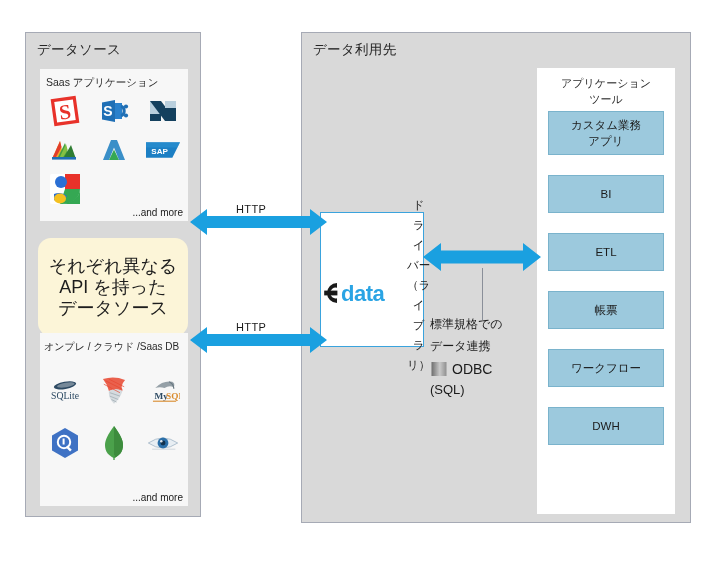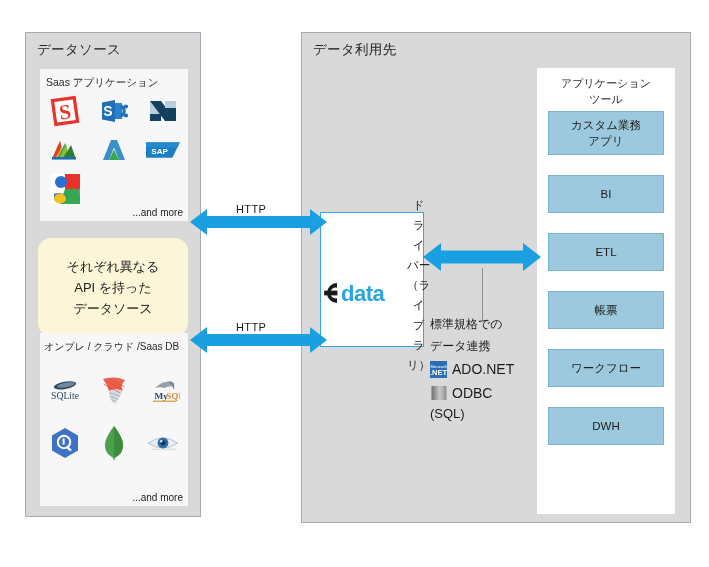--- a/index.html
+++ b/index.html
@@ -163,21 +163,21 @@
     left: 38px;
     top: 238px;
     width: 150px;
     height: 98px;
     background: #fcf5d8;
     border-radius: 13px;
     display: flex;
     flex-direction: column;
     align-items: center;
     justify-content: center;
-    font-size: 13px;
+    font-size: 18px;
     color: #1d1d1d;
     line-height: 21px;
     text-align: center;
   }
 
   
   #driver-box {
     position: absolute;
     left: 320px;
     top: 212px;
@@ -464,30 +464,20 @@
     </svg>
   </div>
 
   <div class="conn-line" style="left:482px; top:268px; height:52px;"></div>
 
   <div id="standards">
     <div class="lead">標準規格での</div>
     <div class="lead">データ連携</div>
 
 
-    <div class="std-row">
-      <span class="std-ico">
-        <svg width="17" height="17" viewBox="0 0 17 17">
-          <rect x="0" y="0" width="17" height="17" fill="#2a6fb5"></rect>
-          <text x="8.5" y="6.5" font-family="Liberation Sans, sans-serif" font-size="4" fill="#ffffff" text-anchor="middle">Microsoft</text>
-          <text x="8.5" y="14" font-family="Liberation Sans, sans-serif" font-size="7.5" font-weight="bold" fill="#ffffff" text-anchor="middle">.NET</text>
-        </svg>
-      </span>
-      <span class="std-txt">ADO.NET</span>
-    </div>
 
     <div class="std-row">
       <span class="std-ico">
         <svg width="16" height="16" viewBox="0 0 16 16">
           <defs>
             <linearGradient id="odbcgrad" x1="0" y1="0" x2="1" y2="0">
               <stop offset="0%" stop-color="#6e6e6e"></stop>
               <stop offset="55%" stop-color="#c9c9c9"></stop>
               <stop offset="100%" stop-color="#8f8f8f"></stop>
             </linearGradient>

